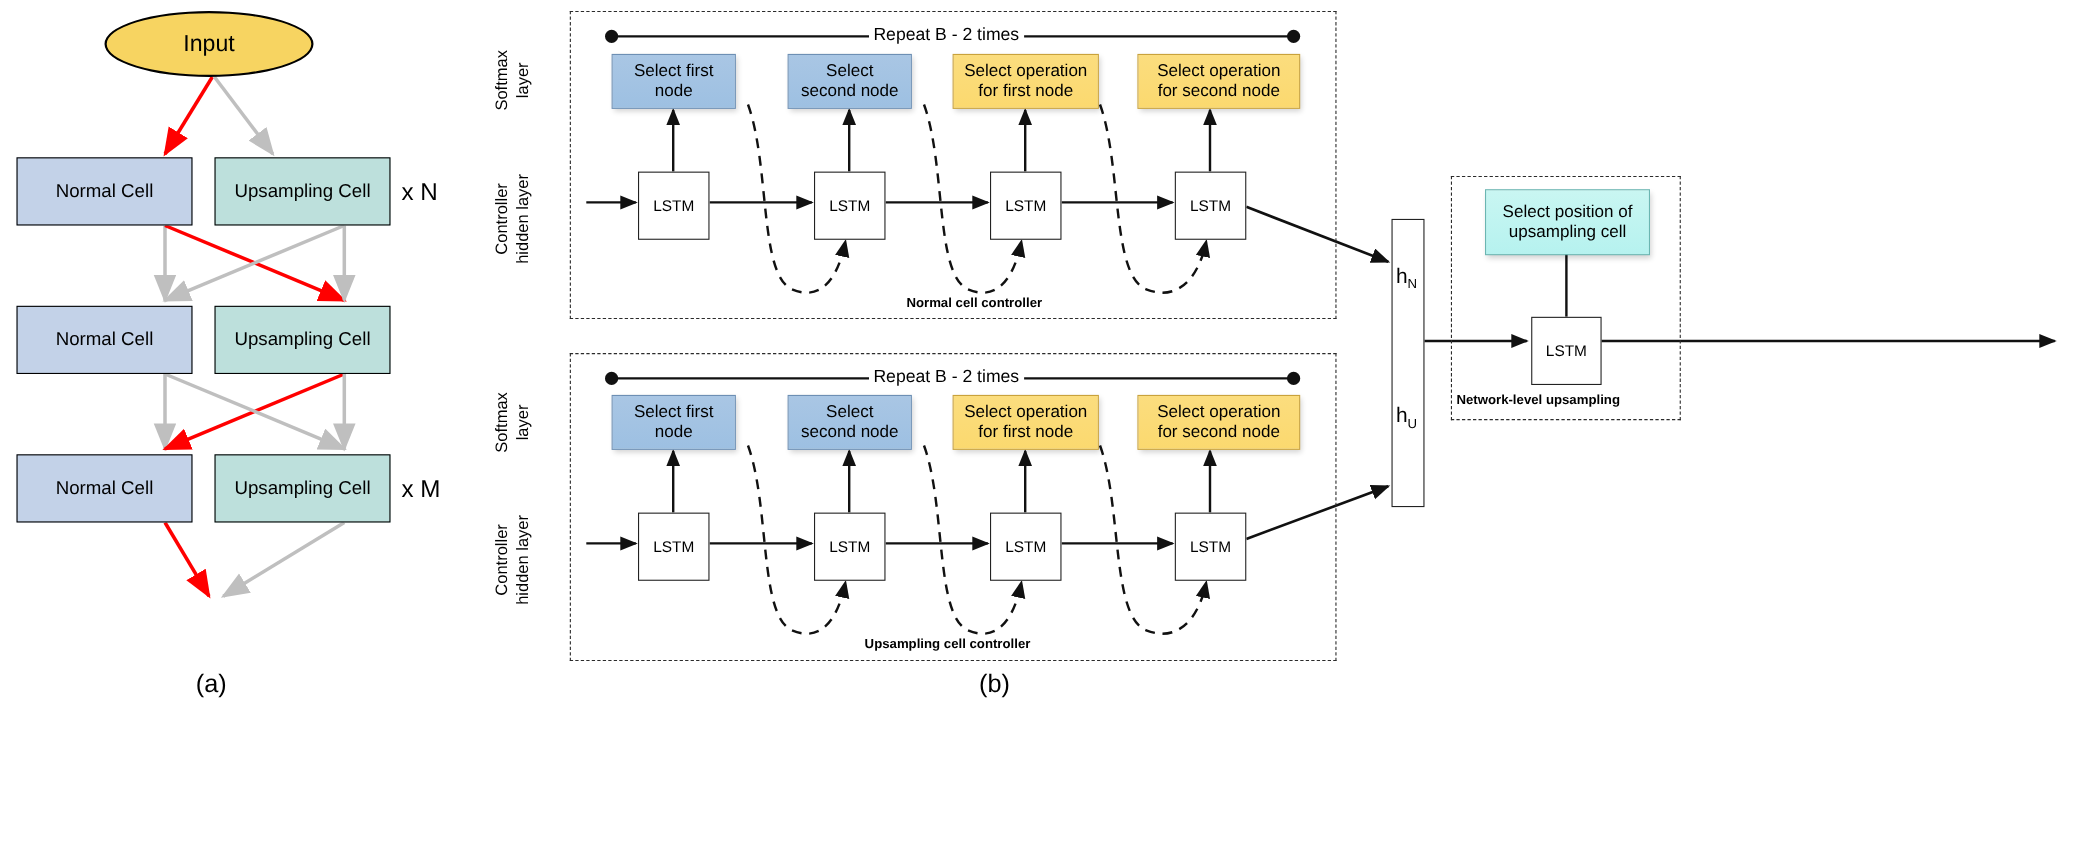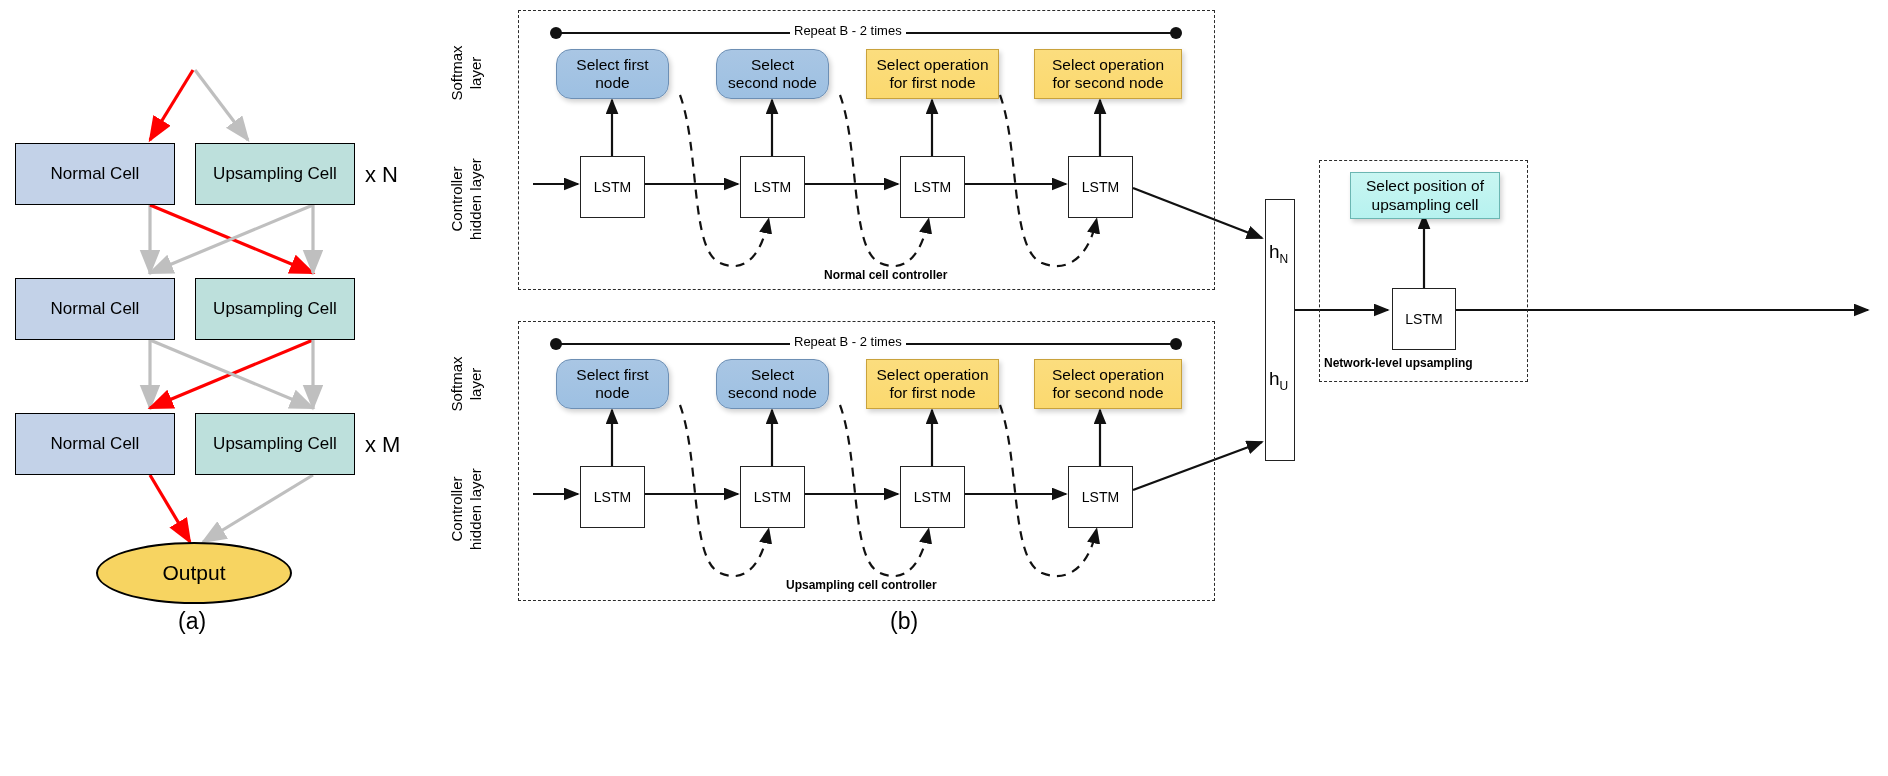--- a/index.html
+++ b/index.html
@@ -14,29 +14,29 @@
   .cellbox{border:1.5px solid #000;font-size:17px;}
   .cell-normal{background:#c3d2e8;}
   .cell-up{background:#bde0dc;}
   .mult{position:absolute;font-size:22px;}
   .caption{position:absolute;font-size:23px;}
   
   .dashbox{position:absolute;box-sizing:border-box;border:1.7px dashed #2b2b2b;}
   .sm{position:absolute;box-sizing:border-box;border:1px solid #5f7fa8;
       display:flex;align-items:center;justify-content:center;text-align:center;
       font-size:15.5px;line-height:1.18;box-shadow:2px 3px 5px rgba(0,0,0,.18);}
-  .sm-blue{background:linear-gradient(180deg,#a9c6e4 0%,#9dc0e2 100%);border-color:#6d8fb4;border-radius:15px;}
+  .sm-blue{background:linear-gradient(180deg,#a9c6e4 0%,#9dc0e2 100%);border-color:#6d8fb4;}
   .sm-yellow{background:linear-gradient(180deg,#fbdd7e 0%,#fbd96f 100%);border-color:#c9a23c;}
   .sm-cyan{background:linear-gradient(180deg,#c9f6f2 0%,#b6f2ef 100%);border-color:#6bb6b2;}
   .lstm{position:absolute;box-sizing:border-box;border:1.3px solid #222;background:#fff;
         display:flex;align-items:center;justify-content:center;font-size:14px;}
   .hbar{position:absolute;box-sizing:border-box;border:1.3px solid #222;background:#fff;}
   .vlabel{position:absolute;font-size:15px;line-height:1.12;text-align:center;
           transform-origin:50% 50%;}
-  .repeat{position:absolute;font-size:13px;background:#fff;padding:0 4px;}
+  .repeat{position:absolute;font-size:16px;background:#fff;padding:0 4px;}
   .ctrl-name{position:absolute;font-weight:bold;font-size:12px;}
   .hsub{position:absolute;font-size:19px;}
   .hsub sub{font-size:12px;}
 </style>
 </head>
 <body>
 
 <div id="root">
 
   <svg class="layer" viewBox="0 0 1888 776">
@@ -120,20 +120,23 @@
       <line x1="1133" y1="490" x2="1262" y2="442" stroke-width="2.4" marker-end="url(#ar-blk)"></line>
     </g>
 
     <g stroke="#111" fill="none">
       <line x1="1267" y1="310" x2="1388" y2="310" stroke-width="2.2" marker-end="url(#ar-blk)"></line>
       <line x1="1424" y1="288" x2="1424" y2="215" stroke-width="2.2" marker-end="url(#ar-blk)"></line>
       <line x1="1455" y1="310" x2="1868" y2="310" stroke-width="2.2" marker-end="url(#ar-blk)"></line>
     </g>
   </svg>
 
+  <div class="node ell" style="left:95px;top:10px;width:190px;height:60px;">
+    <span>Input</span>
+  </div>
 
   <div class="node cellbox cell-normal" style="left:15px;top:143px;width:160px;height:62px;">
     <span>Normal Cell</span>
   </div>
   <div class="node cellbox cell-up" style="left:195px;top:143px;width:160px;height:62px;">
     <span>Upsampling Cell</span>
   </div>
   <div class="mult" style="left:365px;top:162px;">x N</div>
 
   <div class="node cellbox cell-normal" style="left:15px;top:278px;width:160px;height:62px;">
@@ -144,23 +147,20 @@
   </div>
 
   <div class="node cellbox cell-normal" style="left:15px;top:413px;width:160px;height:62px;">
     <span>Normal Cell</span>
   </div>
   <div class="node cellbox cell-up" style="left:195px;top:413px;width:160px;height:62px;">
     <span>Upsampling Cell</span>
   </div>
   <div class="mult" style="left:365px;top:432px;">x M</div>
 
-  <div class="node ell" style="left:96px;top:542px;width:196px;height:62px;">
-    <span>Output</span>
-  </div>
 
   <div class="caption" style="left:178px;top:608px;">(a)</div>
 
   <div class="dashbox" style="left:518px;top:10px;width:697px;height:280px;"></div>
 
   <div class="vlabel" style="left:399px;top:63px;width:120px;height:20px;transform:rotate(-90deg);">
     <div>Softmax</div>
   </div>
   <div class="vlabel" style="left:418px;top:63px;width:120px;height:20px;transform:rotate(-90deg);">
     <div>layer</div>
@@ -276,21 +276,21 @@
   <div class="hbar" style="left:1265px;top:199px;width:30px;height:262px;"></div>
   <div class="hsub" style="left:1269px;top:241px;">
     <span>h</span><sub>N</sub>
   </div>
   <div class="hsub" style="left:1269px;top:368px;">
     <span>h</span><sub>U</sub>
   </div>
 
   <div class="dashbox" style="left:1319px;top:160px;width:209px;height:222px;"></div>
 
-  <div class="sm sm-cyan" style="left:1350px;top:172px;width:150px;height:47px;">
+  <div class="sm sm-cyan" style="left:1350px;top:172px;width:150px;height:60px;">
     <div>
       <div>Select position of</div>
       <div>upsampling cell</div>
     </div>
   </div>
 
   <div class="lstm" style="left:1392px;top:288px;width:64px;height:62px;">
     <span>LSTM</span>
   </div>
 

